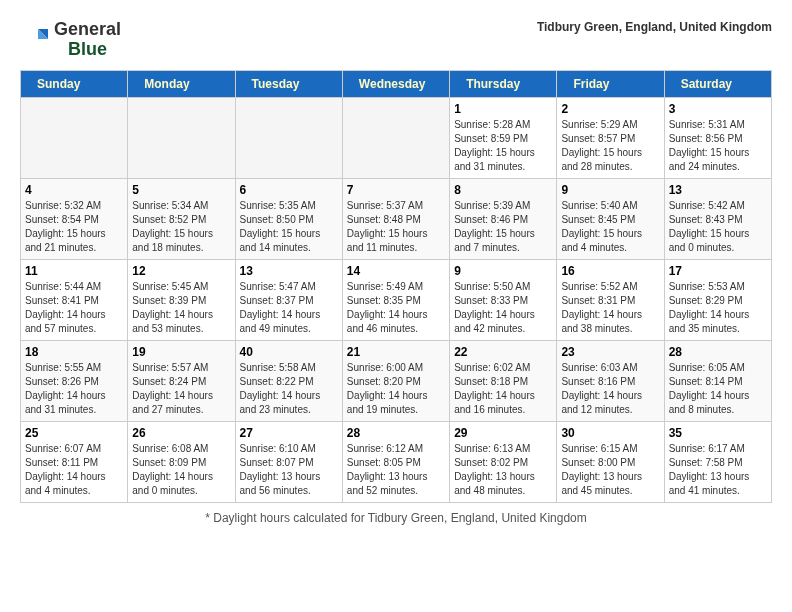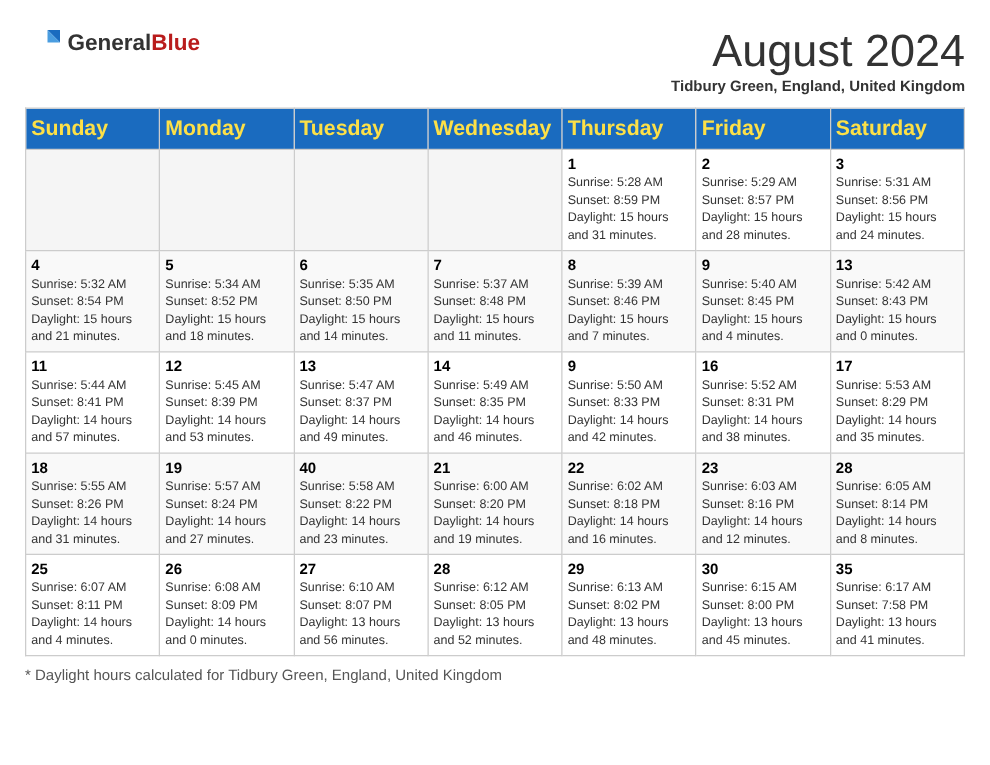--- a/index.html
+++ b/index.html
@@ -16,33 +16,33 @@
       align-items: flex-start;
       margin-bottom: 10px;
     }
     .logo {
       display: flex;
       align-items: center;
       gap: 4px;
     }
     .logo-text {
       display: flex;
-      flex-direction: row;
+      flex-direction: column;
       line-height: 1.1;
       text-align: center;
     }
     .logo-general {
       font-size: 18px;
       font-weight: bold;
       color: #333;
     }
     .logo-blue {
       font-size: 18px;
       font-weight: bold;
-      color: #b91c1c;
+      color: #14532d;
     }
     .logo-icon {
       width: 30px;
       height: 30px;
     }
     .title-section {
       text-align: right;
     }
     .month-title {
       font-size: 36px;
@@ -54,24 +54,24 @@
       color: #333;
       font-weight: bold;
     }
     .calendar-table {
       width: 100%;
       border-collapse: collapse;
       font-size: 11px;
     }
     .calendar-table th {
       background-color: #1a6bbf;
-      color: #fde047;
-      padding: 6px 4px;
+      color: #fef9c3;
+      padding: 6px 16px;
       text-align: left;
-      font-size: 17px;
+      font-size: 12px;
       border: 1px solid #ccc;
     }
     .calendar-table td {
       border: 1px solid #ccc;
       padding: 4px;
       vertical-align: top;
       width: calc(100% / 7);
       min-height: 80px;
       background: #fff;
     }
@@ -88,38 +88,38 @@
     }
     .day-info {
       color: #333;
       line-height: 1.4;
       font-size: 10px;
     }
     .footer-note {
       margin-top: 8px;
       font-size: 12px;
       color: #555;
+      text-align: center;
     }
   </style>
 </head>
 <body>
 
 <div class="header-section">
   <div class="logo">
     <svg class="logo-icon" viewBox="0 0 30 30">
       <polygon points="18,4 28,4 28,14" fill="#1a6bbf"></polygon>
       <polygon points="18,4 28,14 18,14" fill="#4a9de0"></polygon>
     </svg>
     <div class="logo-text">
       <span class="logo-general">General</span>
       <span class="logo-blue">Blue</span>
     </div>
   </div>
   <div class="title-section">
-    <div class="month-title">August 2024</div>
     <div class="location-title">Tidbury Green, England, United Kingdom</div>
   </div>
 </div>
 
 <table class="calendar-table">
   <thead>
     <tr>
     <th>Sunday</th>
         <th>Monday</th>
         <th>Tuesday</th>

